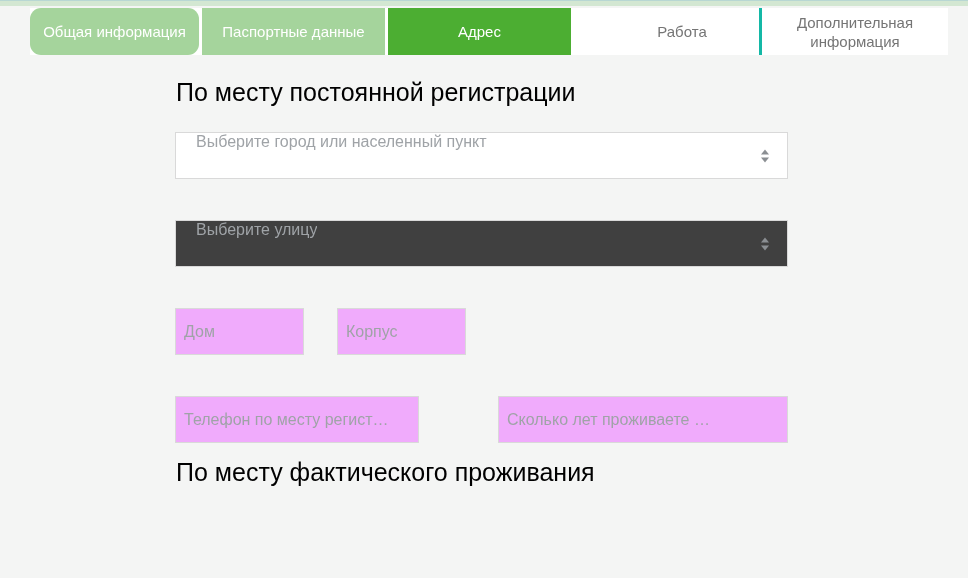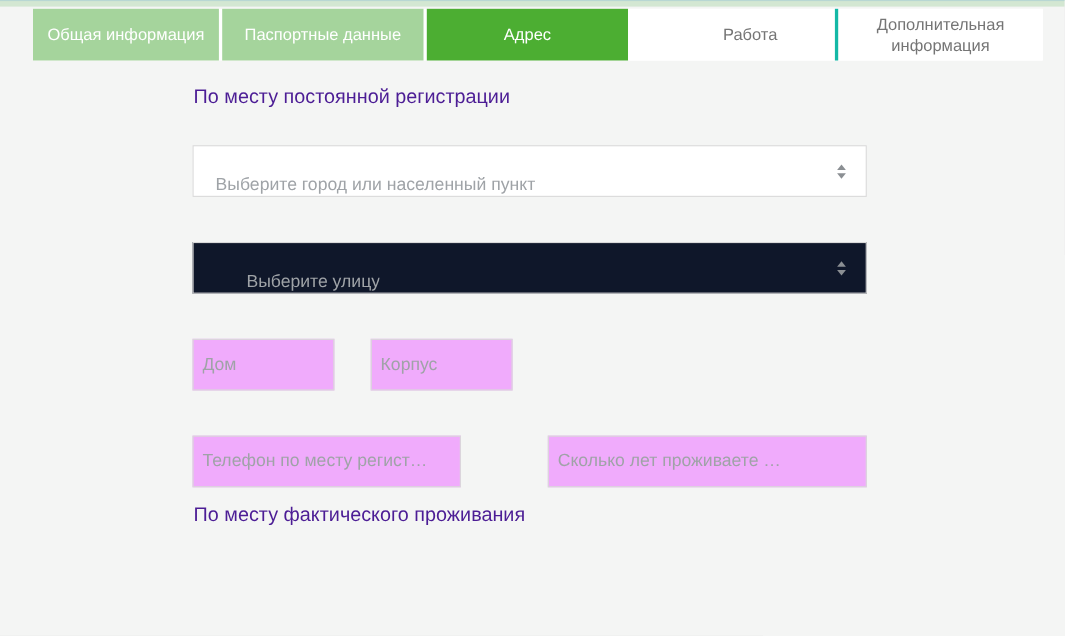--- a/index.html
+++ b/index.html
@@ -40,51 +40,51 @@
     justify-content: center;
     text-align: center;
     font-size: 15px;
     line-height: 19px;
     cursor: pointer;
     box-sizing: border-box;
   }
   .tab.visited { background: #a5d49c; color: #ffffff; }
   .tab.active  { background: #4cae32; color: #ffffff; }
   .tab.plain   { background: #ffffff; color: #757575; }
-  .tab1 { left: 30px;  width: 169px; }
+  .tab1 { left: 30px;  width: 169px; border-radius: 11px; }
   .tab2 { left: 202px; width: 183px; }
   .tab3 { left: 388px; width: 183px; }
   .tab4 { left: 571px; width: 188px; padding-left: 34px; }
   .tab5 { left: 759px; width: 189px; border-left: 3px solid #14b8a6; padding: 0 16px; }
 
   
   .section-title {
     position: absolute;
     left: 176px;
     margin: 0;
-    font-size: 18px;
+    font-size: 25px;
     font-weight: 400;
-    color: #4c1d95;
+    color: #000000;
   }
   .title-registration { top: 78px; }
   .title-actual { top: 458px; }
 
   
   .select-box {
     position: absolute;
     left: 175px;
     width: 613px; height: 47px;
     background: #ffffff;
     border: 1px solid #d9d9d9;
     box-sizing: border-box;
     display: flex;
-    align-items: flex-end;
+    align-items: flex-start;
     cursor: pointer;
   }
-  .select-box.disabled { background: #0f172a; padding-left: 28px; }
+  .select-box.disabled { background: #404040; }
   .select-city { top: 132px; }
   .select-street { top: 220px; }
   .select-text {
     padding-left: 20px;
     font-size: 16px;
     color: #9fa3a7;
     white-space: nowrap;
     overflow: hidden;
     text-overflow: ellipsis;
     max-width: 540px;

